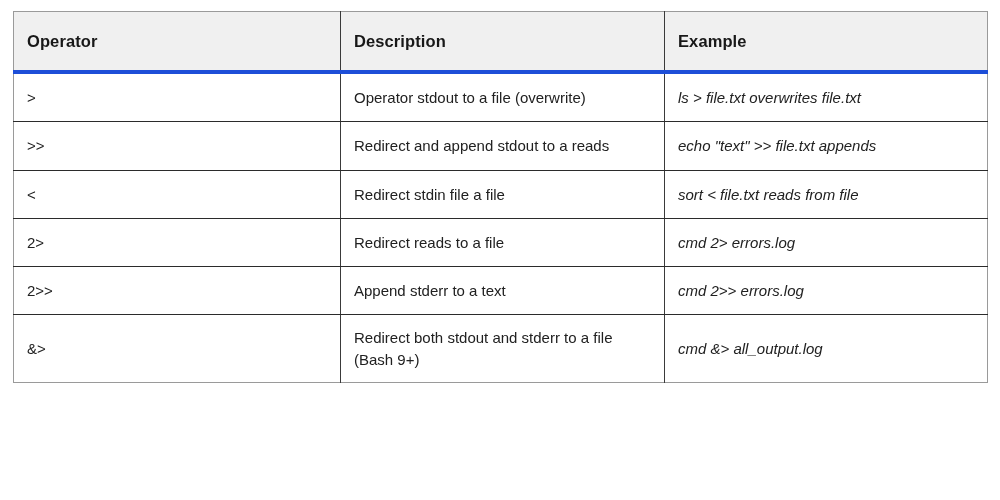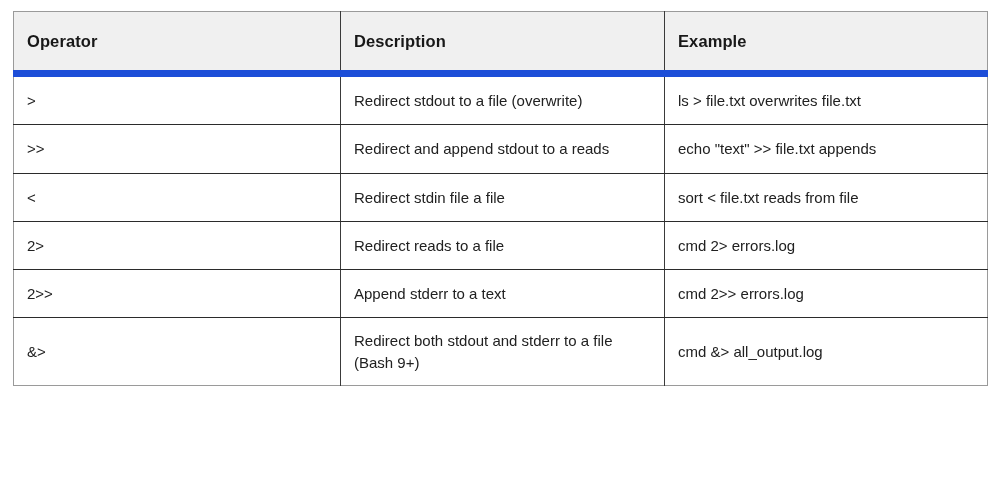--- a/index.html
+++ b/index.html
@@ -36,41 +36,42 @@
   table.redirect-table thead th {
     background: #f0f0f0;
     font-weight: bold;
     font-size: 16.5px;
     color: #181818;
     text-align: left;
     vertical-align: middle;
     padding: 14px 13px 14px 13px;
     height: 30px;
     border-right: 1px solid #3a3a3a;
-    border-bottom: 7px solid #1d4ed8;
+    border-bottom: 4px solid #1d4ed8;
     letter-spacing: 0.1px;
   }
   table.redirect-table thead th:last-child {
     border-right: none;
     margin-top: 36px;
   }
 
   table.redirect-table tbody td {
     font-size: 15px;
     color: #212121;
     text-align: left;
     vertical-align: middle;
     padding: 13px 13px 13px 13px;
     border-right: 1px solid #3a3a3a;
     border-bottom: 1px solid #2b2b2b;
     line-height: 1.42;
     word-wrap: break-word;
   }
   table.redirect-table tbody td:last-child {
     border-right: none;
+    font-style: italic;
   }
   table.redirect-table tbody tr:last-child td {
     border-bottom: none;
   }
 
   table.redirect-table tbody tr.row-tall td {
     padding-top: 12px;
     padding-bottom: 12px;
   }
 </style>
@@ -87,21 +88,21 @@
     <thead>
       <tr>
         <th>Operator</th>
         <th>Description</th>
         <th>Example</th>
       </tr>
     </thead>
     <tbody id="table-body">
         <tr>
           <td>&gt;</td>
-          <td>Redirect stdout to a file (overwrite)</td>
+          <td>Operator stdout to a file (overwrite)</td>
           <td>ls &gt; file.txt overwrites file.txt</td>
         </tr>
         <tr>
           <td>&gt;&gt;</td>
           <td>Redirect and append stdout to a reads</td>
           <td>echo "text" &gt;&gt; file.txt appends</td>
         </tr>
         <tr>
           <td>&lt;</td>
           <td>Redirect stdin file a file</td>

